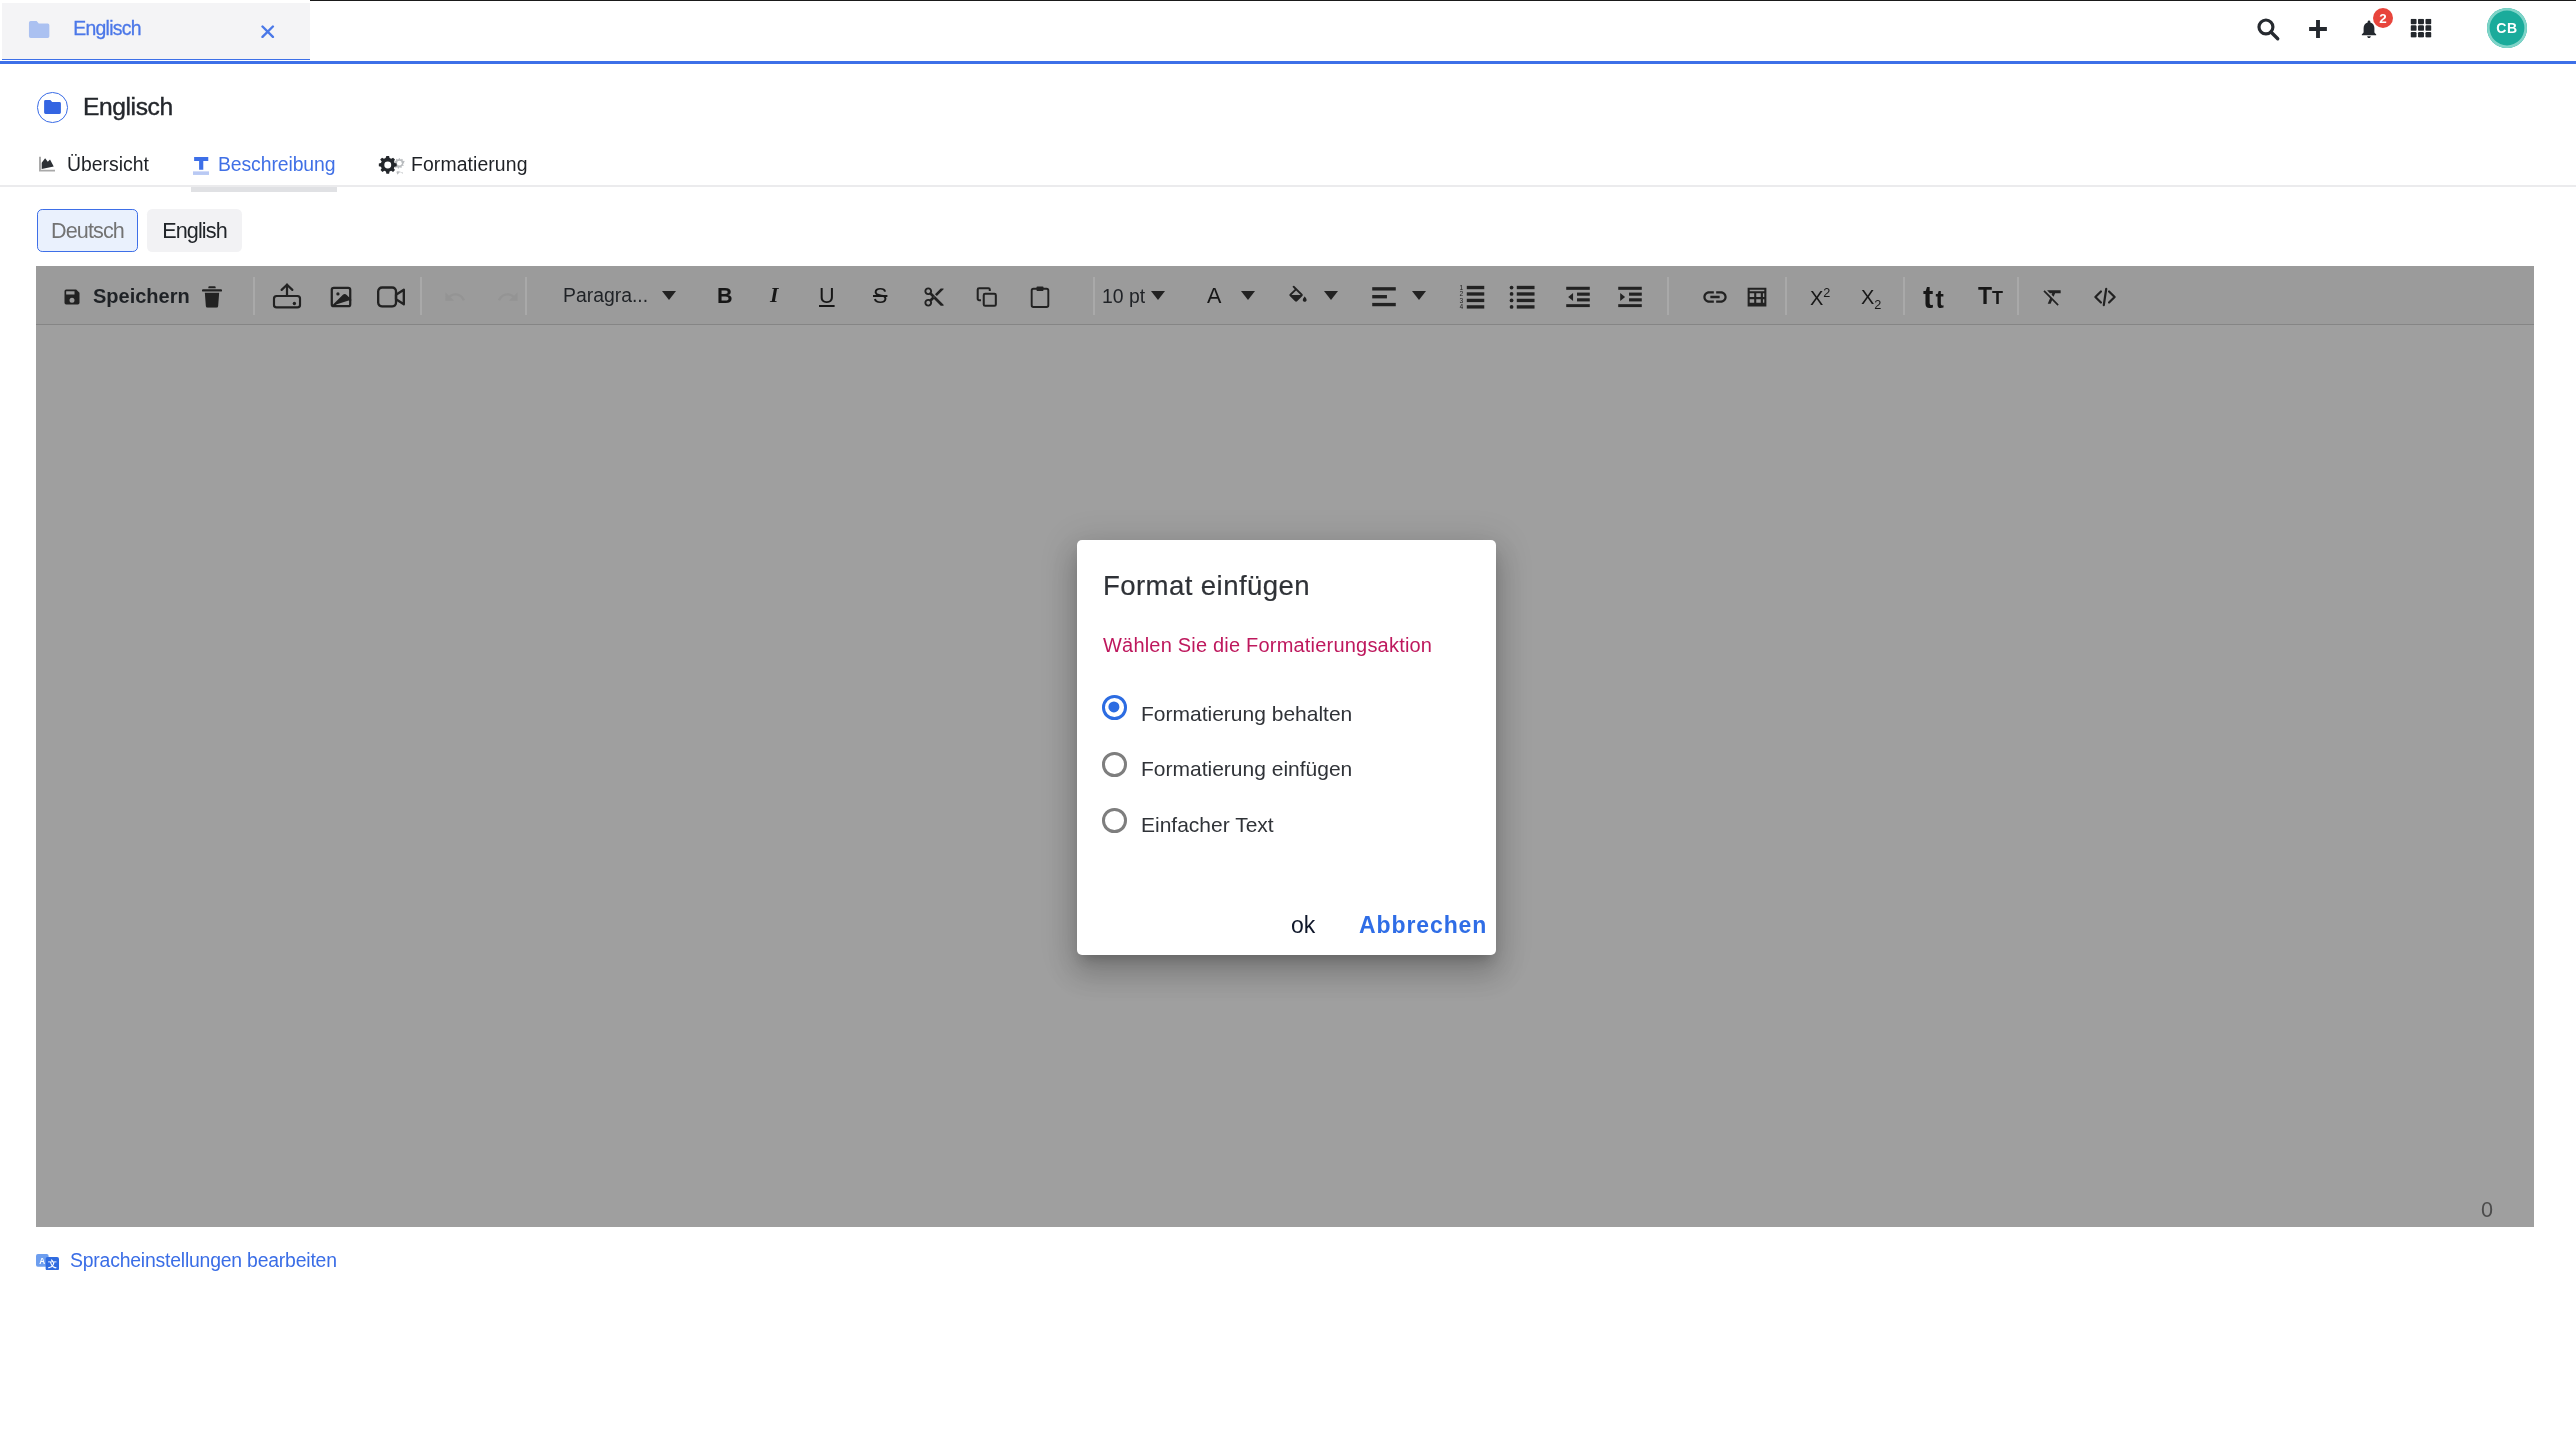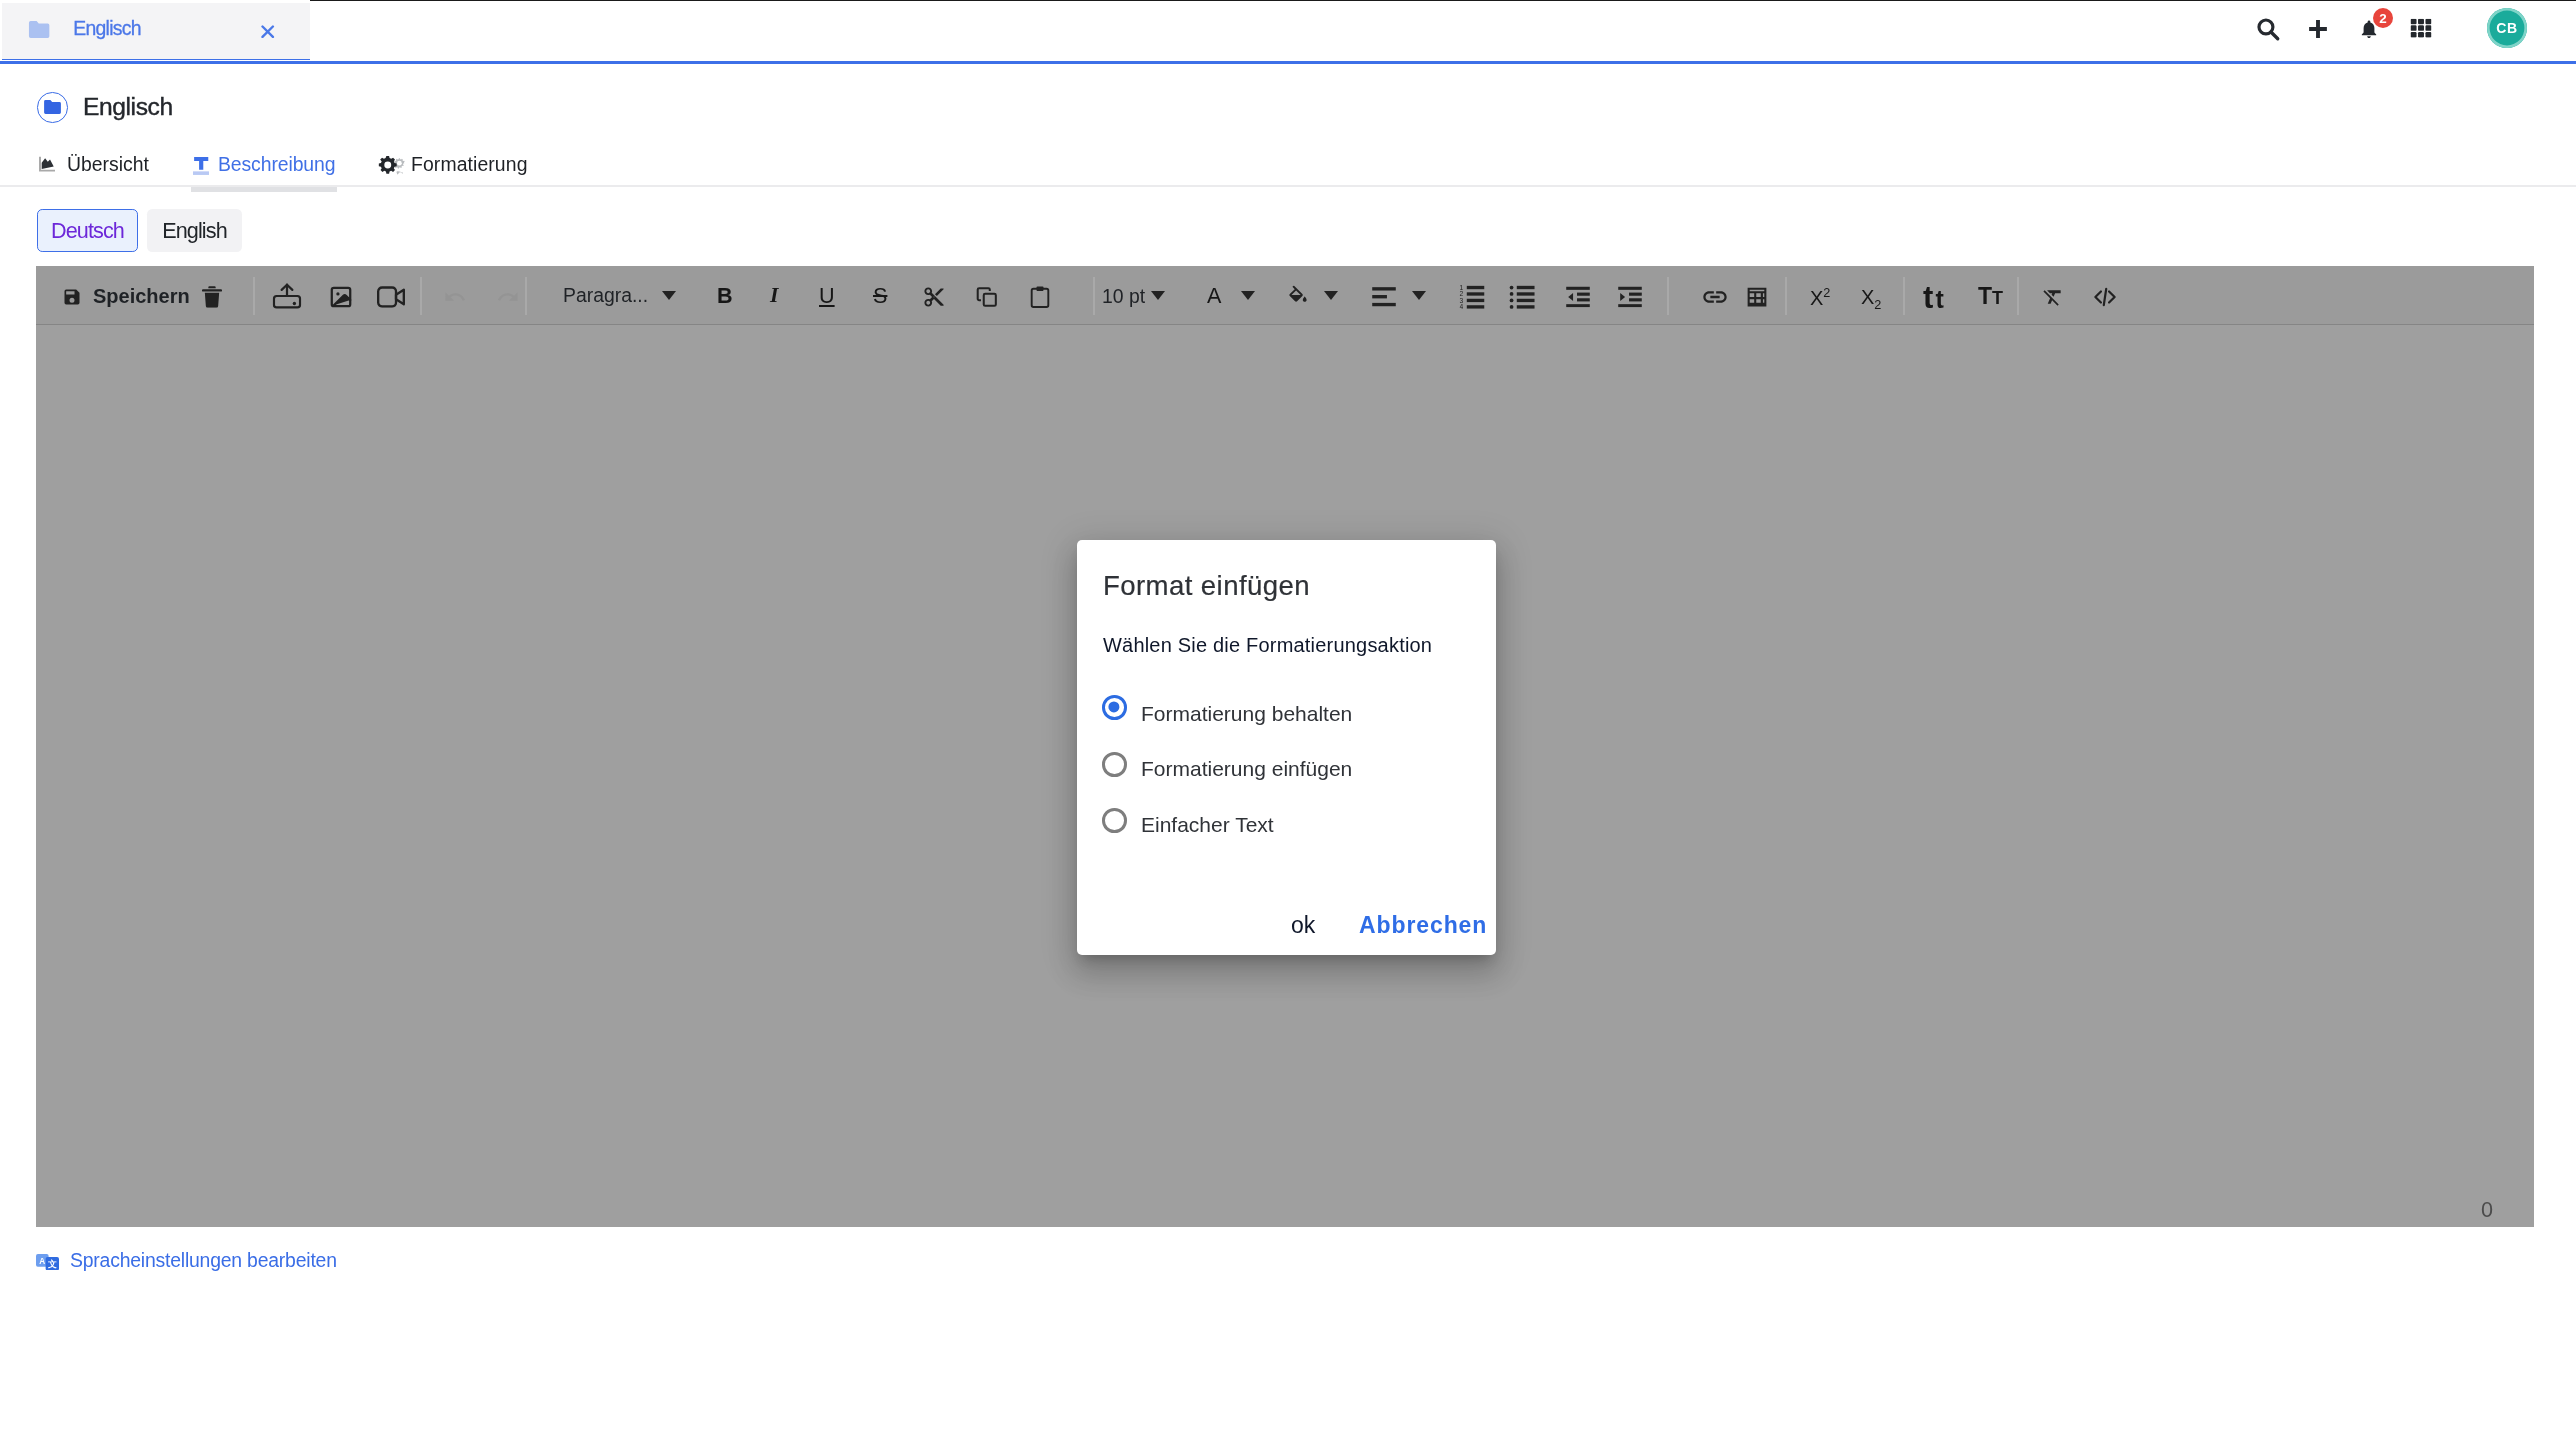--- a/index.html
+++ b/index.html
@@ -13,21 +13,21 @@
   #topbar { position:absolute; left:0; top:0; width:2576px; height:64px; background:#fff; border-bottom:3.7px solid #3d70e8; }
   #tab { position:absolute; left:2.2px; top:3px; width:308px; height:57px; background:#f4f4f6; border-bottom:1.5px solid #3d70e8; }
 
   
   #h1circle { position:absolute; left:37px; top:92px; width:30.5px; height:30.5px; border-radius:50%; border:1.5px solid #3a6ce6; background:#fff; display:flex; align-items:center; justify-content:center; }
   #navline { position:absolute; left:0; top:185px; width:2576px; height:1.5px; background:#ebebed; }
   #navactive { position:absolute; left:191px; top:187px; width:146px; height:4.5px; background:#e0e1e4; }
 
   
   .langbtn { position:absolute; top:209px; height:43px; border-radius:5.2px; display:flex; align-items:center; justify-content:center; font-size:21.6px; letter-spacing:-0.9px; }
-  #btn-de { left:37px; width:101px; background:#eaf1fd; border:1.5px solid #3e6fe8; color:#6d28d9;text-align:center; }
+  #btn-de { left:37px; width:101px; background:#eaf1fd; border:1.5px solid #3e6fe8; color:#737373;text-align:center; }
   #btn-en { left:147px; width:95px; background:#f2f2f4; color:#212529; }
 
   
   #editor { position:absolute; left:36px; top:266px; width:2498px; height:961px; background:#9f9f9f;text-decoration:underline; }
   #toolbar { position:absolute; left:0; top:0; width:100%; height:59px; background:#9b9b9b; border-bottom:1.5px solid #858585; color:#222; }
   .sep { position:absolute; top:11.2px; width:1.5px; height:38px; background:#a9a9a9; }
   .caret { display:inline-block; width:0; height:0; border-left:7.4px solid transparent; border-right:7.4px solid transparent; border-top:9px solid #222; }
 
   
   #dialog { position:absolute; left:1077px; top:540px; width:419px; height:415px; background:#fff; border-radius:5px;
@@ -275,21 +275,21 @@
       <svg class="ic" style="left:2069px;top:30.5px" width="25" height="22.3" viewBox="0 0 24 22">
           <path fill="none" stroke="#222" stroke-width="2.2" stroke-linecap="round" stroke-linejoin="round" d="M8 5.5 2.5 11 8 16.5M16 5.5 21.5 11 16 16.5M13.2 3 10.8 19"></path>
         </svg>
     </div>
     <span class="t" style="left:2445px;top:933px;font-size:21.6px;color:#4c4c4c;">0</span>
   </div>
 
   
   <div id="dialog">
     <span class="t" style="left:26px;top:32px;font-size:27.6px;letter-spacing:0.4px;color:#2f3237;-webkit-text-stroke:0.2px #2f3237;">Format einfügen</span>
-    <span class="t" style="left:26px;top:95px;font-size:20px;letter-spacing:0.2px;color:#0f172a;">Wählen Sie die Formatierungsaktion</span>
+    <span class="t" style="left:26px;top:95px;font-size:20px;letter-spacing:0.2px;color:#be185d;">Wählen Sie die Formatierungsaktion</span>
     <div class="radio sel" style="left:25px;top:155px;"></div>
     <span class="t" style="left:64px;top:163px;font-size:21px;color:#303338;">Formatierung behalten</span>
     <div class="radio un" style="left:25px;top:212px;"></div>
     <span class="t" style="left:64px;top:218px;font-size:21px;color:#303338;">Formatierung einfügen</span>
     <div class="radio un" style="left:25px;top:268px;"></div>
     <span class="t" style="left:64px;top:274px;font-size:21px;color:#303338;">Einfacher Text</span>
     <span class="t" style="left:214px;top:374px;font-size:23px;font-weight:normal;color:#0f172a;">ok</span>
     <span class="t" style="left:282px;top:374px;font-size:23px;font-weight:bold;letter-spacing:0.9px;color:#2f6de6;">Abbrechen</span>
   </div>
 

